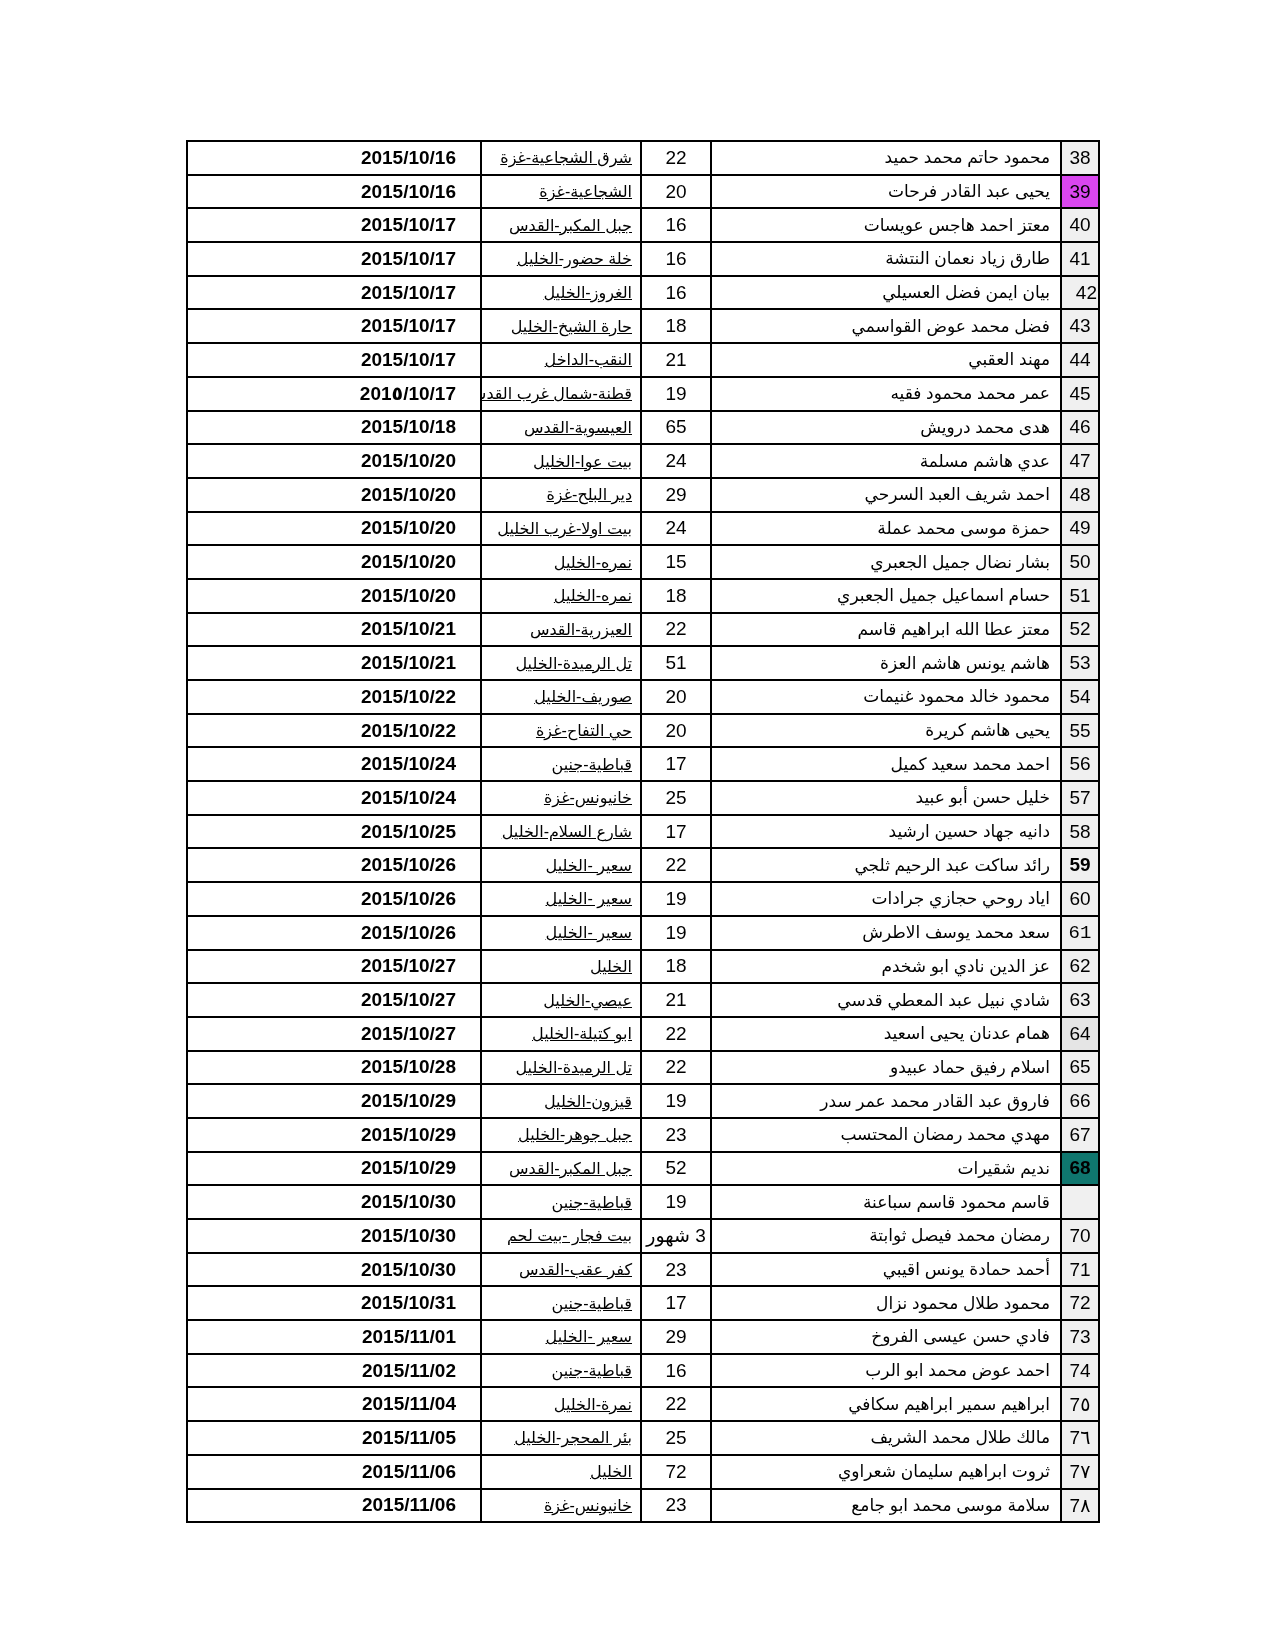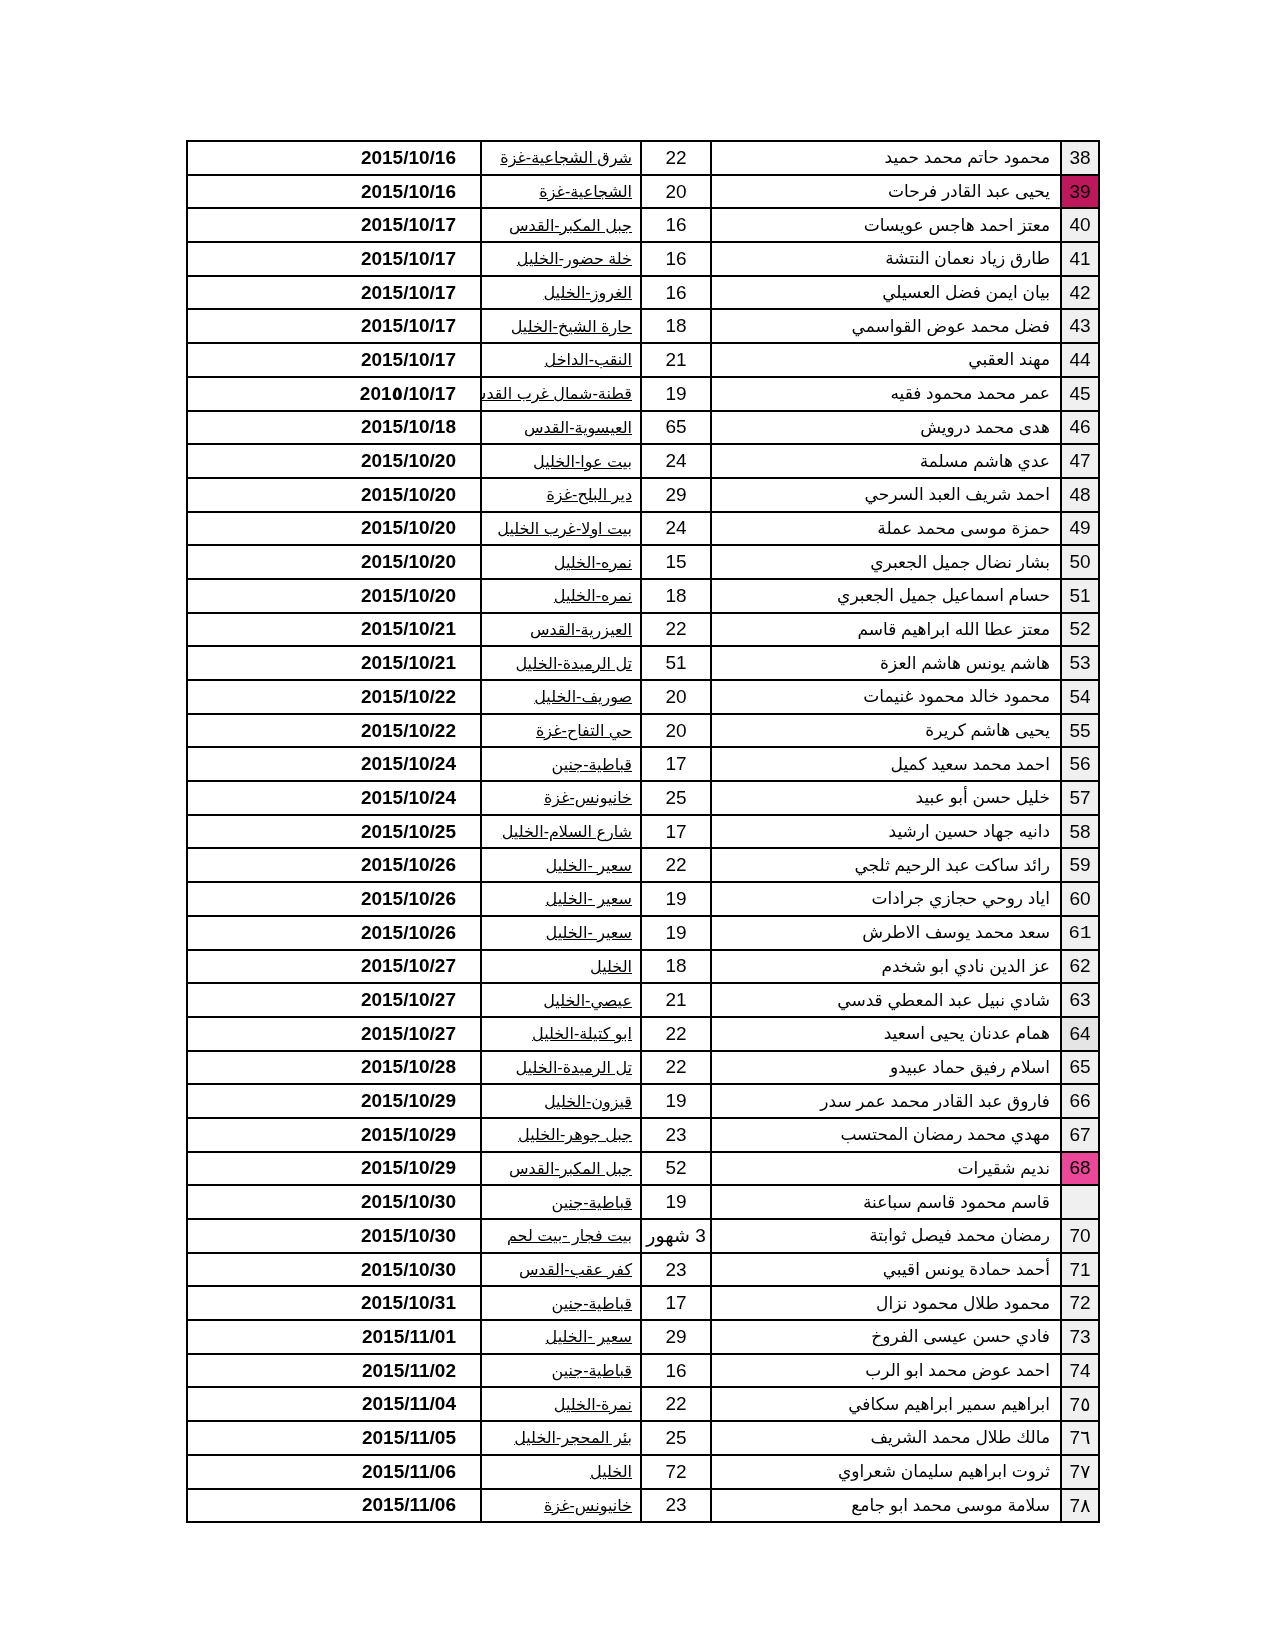--- a/index.html
+++ b/index.html
@@ -73,42 +73,42 @@
   </colgroup>
   <tbody>
       <tr>
     <td class="num" style="background: rgb(240, 240, 240);">38</td>
     <td class="name">محمود حاتم محمد حميد</td>
     <td class="age">22</td>
     <td class="loc">شرق الشجاعية-غزة</td>
     <td class="date">2015/10/16</td>
   </tr>
       <tr>
-    <td class="num" style="background: #be185d;">39</td>
+    <td class="num" style="background: #d946ef;">39</td>
     <td class="name">يحيى عبد القادر فرحات</td>
     <td class="age">20</td>
     <td class="loc">الشجاعية-غزة</td>
     <td class="date">2015/10/16</td>
   </tr>
       <tr>
     <td class="num" style="background: rgb(240, 240, 240);">40</td>
     <td class="name">معتز احمد هاجس عويسات</td>
     <td class="age">16</td>
     <td class="loc">جبل المكبر-القدس</td>
     <td class="date">2015/10/17</td>
   </tr>
       <tr>
     <td class="num" style="background: rgb(240, 240, 240);">41</td>
     <td class="name">طارق زياد نعمان النتشة</td>
     <td class="age">16</td>
     <td class="loc">خلة حضور-الخليل</td>
     <td class="date">2015/10/17</td>
   </tr>
       <tr>
-    <td class="num" style="background: rgb(240, 240, 240);">42</td>
+    <td class="num" style="background: rgb(240, 240, 240); text-align: right;">42</td>
     <td class="name">بيان ايمن فضل العسيلي</td>
     <td class="age">16</td>
     <td class="loc">الغروز-الخليل</td>
     <td class="date">2015/10/17</td>
   </tr>
       <tr>
     <td class="num" style="background: rgb(240, 240, 240);">43</td>
     <td class="name">فضل محمد عوض القواسمي</td>
     <td class="age">18</td>
     <td class="loc">حارة الشيخ-الخليل</td>
@@ -213,21 +213,21 @@
     <td class="date">2015/10/24</td>
   </tr>
       <tr>
     <td class="num" style="background: rgb(240, 240, 240);">58</td>
     <td class="name">دانيه جهاد حسين ارشيد</td>
     <td class="age">17</td>
     <td class="loc">شارع السلام-الخليل</td>
     <td class="date">2015/10/25</td>
   </tr>
       <tr>
-    <td class="num" style="background: rgb(240, 240, 240);">59</td>
+    <td class="num" style="background: rgb(240, 240, 240); font-weight: bold;">59</td>
     <td class="name">رائد ساكت عبد الرحيم ثلجي</td>
     <td class="age">22</td>
     <td class="loc">سعير -الخليل</td>
     <td class="date">2015/10/26</td>
   </tr>
       <tr>
     <td class="num" style="background: rgb(240, 240, 240);">60</td>
     <td class="name">اياد روحي حجازي جرادات</td>
     <td class="age">19</td>
     <td class="loc">سعير -الخليل</td>
@@ -276,21 +276,21 @@
     <td class="date">2015/10/29</td>
   </tr>
       <tr>
     <td class="num" style="background: rgb(240, 240, 240);">67</td>
     <td class="name">مهدي محمد رمضان المحتسب</td>
     <td class="age">23</td>
     <td class="loc">جبل جوهر-الخليل</td>
     <td class="date">2015/10/29</td>
   </tr>
       <tr>
-    <td class="num" style="background: #ec4899;">68</td>
+    <td class="num" style="background: #0f766e; font-weight: bold;">68</td>
     <td class="name">نديم شقيرات</td>
     <td class="age">52</td>
     <td class="loc">جبل المكبر-القدس</td>
     <td class="date">2015/10/29</td>
   </tr>
       <tr>
     <td class="num" style="background: rgb(240, 240, 240); padding-left: 48px;">69</td>
     <td class="name">قاسم محمود قاسم سباعنة</td>
     <td class="age">19</td>
     <td class="loc">قباطية-جنين</td>

